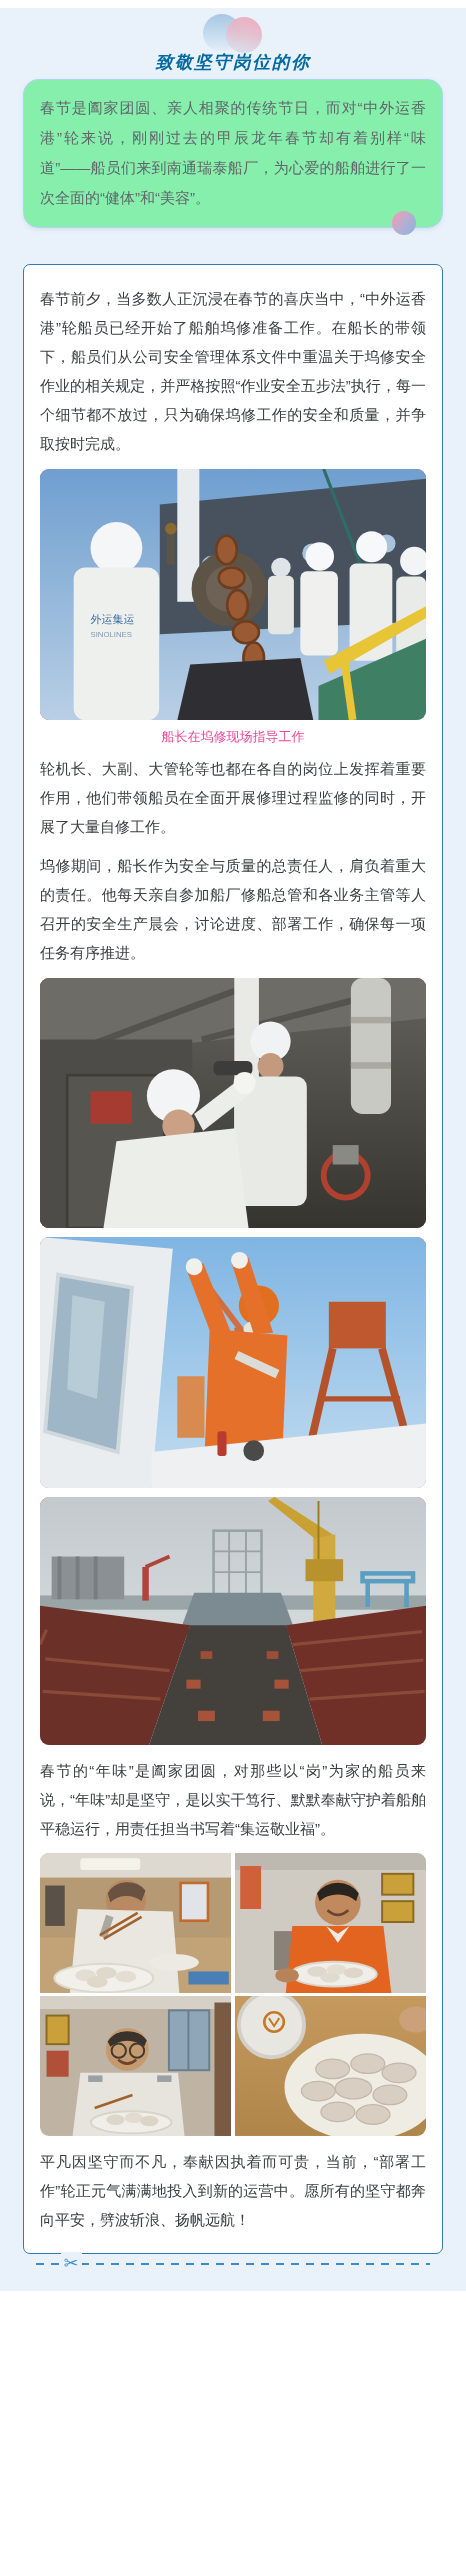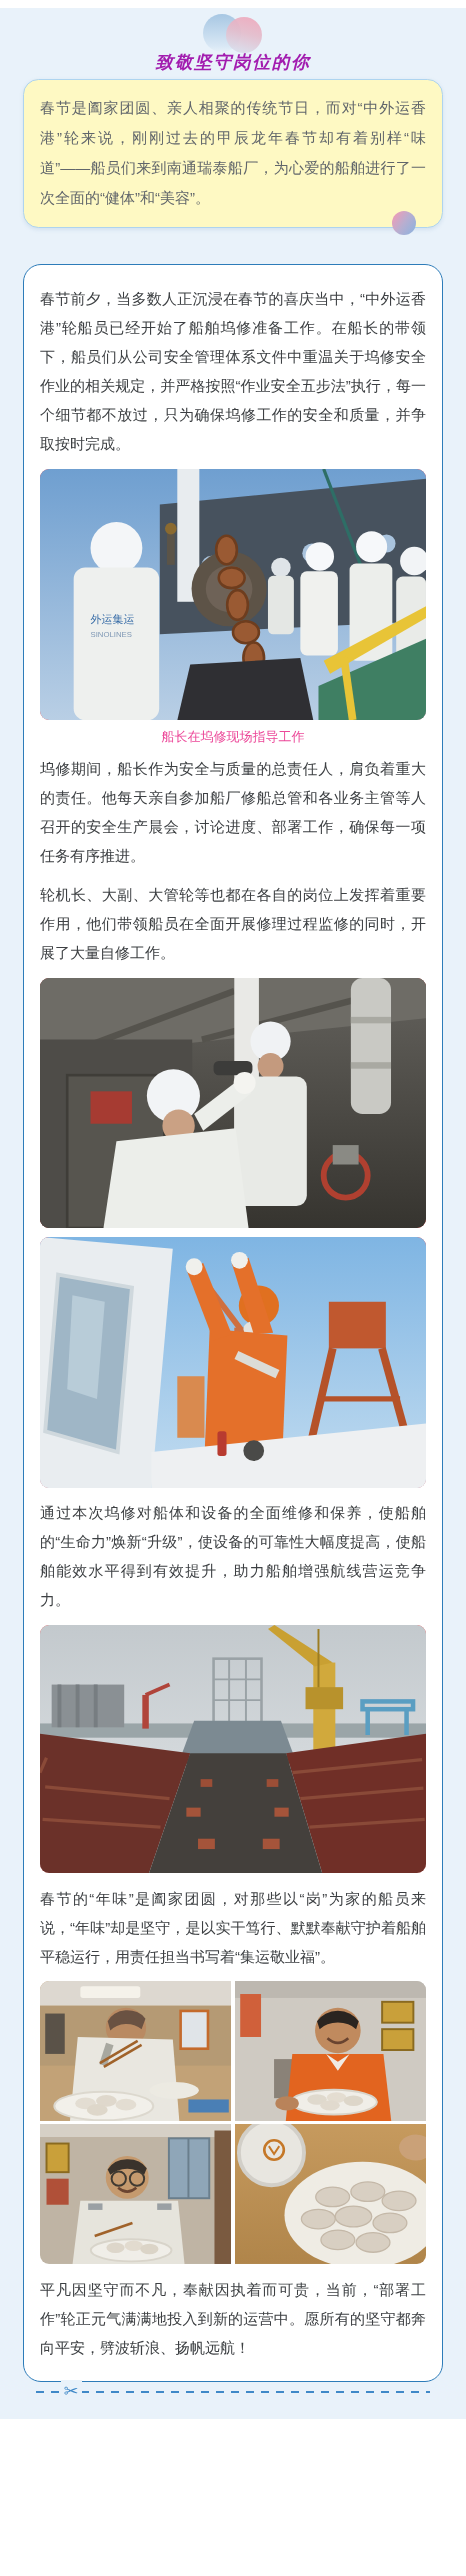--- a/index.html
+++ b/index.html
@@ -24,47 +24,47 @@
   }
   .decor-circle.pink{
     left:226px;top:9.7px;width:36px;height:36px;
     background:linear-gradient(195deg,#efa6ba 0%,#e4bccb 45%,#d7e4f2 100%);
     opacity:.92;
   }
   .hero-title{
     position:absolute;left:0;right:0;bottom:1.3px;
     text-align:center;
     font-size:17.5px;font-weight:bold;font-style:italic;
-    color:#a21caf;letter-spacing:1.9px;
+    color:#0369a1;letter-spacing:1.9px;
   }
   
   .intro-card{
     position:relative;
     margin:3.9px 23px 0;
-    background:#fef9c3;
+    background:#86efac;
     border:0.6px solid #aed4ef;
     border-radius:15.5px;
     padding:13.6px 16px;
     box-shadow:0 1.3px 3.9px rgba(120,160,200,.18);
   }
   .intro-card p{
     margin:0;font-size:15px;line-height:30px;color:#61666b;
     text-align:justify;
   }
   .intro-dot{
     position:absolute;right:26px;bottom:-7.8px;
     width:24px;height:24px;border-radius:50%;
     background:linear-gradient(125deg,#ec9db8 10%,#b8aed0 50%,#8db2de 95%);
   }
   
   .main-card{
     margin:36px 23px 0;
     background:#ffffff;
     border:1.9px solid #2d7cb9;
-    border-radius:18px;
+    border-radius:7px;
     padding:19.4px 16px 9px;
   }
   .main-card p.para{
     margin:0 0 10.4px;
     font-size:15px;line-height:29px;color:#3d4043;
     text-align:justify;
   }
   figure.photo{
     margin:9px 0 0;
     border-radius:9px;overflow:hidden;line-height:0;
@@ -163,22 +163,22 @@
         <rect x="550" y="166" width="46" height="150" rx="10" fill="#e9ebe8"></rect>
 
         <polygon points="430,335 596,262 596,388 430,388" fill="#3f7f63"></polygon>
         <polygon points="438,296 596,212 596,230 448,316" fill="#e8c437"></polygon>
         <rect x="470" y="290" width="12" height="98" fill="#e8c437" transform="rotate(-8 476 339)"></rect>
         <polygon points="232,302 402,292 422,388 212,388" fill="#2f2f33"></polygon>
       </svg>
     </figure>
     <div class="caption">船长在坞修现场指导工作</div>
 
+    <p class="para">轮机长、大副、大管轮等也都在各自的岗位上发挥着重要作用，他们带领船员在全面开展修理过程监修的同时，开展了大量自修工作。</p>
     <p class="para">坞修期间，船长作为安全与质量的总责任人，肩负着重大的责任。他每天亲自参加船厂修船总管和各业务主管等人召开的安全生产晨会，讨论进度、部署工作，确保每一项任务有序推进。</p>
-    <p class="para">轮机长、大副、大管轮等也都在各自的岗位上发挥着重要作用，他们带领船员在全面开展修理过程监修的同时，开展了大量自修工作。</p>
 
     <figure class="photo">
       <svg viewBox="0 0 596 386" xmlns="http://www.w3.org/2000/svg">
         <defs>
           <linearGradient id="er" x1="0" y1="0" x2="0" y2="1">
             <stop offset="0" stop-color="#64625d"></stop>
               <stop offset="1" stop-color="#36342f"></stop>
           </linearGradient>
         </defs>
         <rect width="596" height="386" fill="url(#er)"></rect>
@@ -241,21 +241,20 @@
         <circle cx="238" cy="46" r="13" fill="#f0f0ec"></circle>
         <circle cx="308" cy="36" r="13" fill="#f0f0ec"></circle>
         <rect x="300" y="190" width="70" height="14" fill="#dcdcd6" transform="rotate(25 335 197)"></rect>
 
         <polygon points="172,332 596,288 596,388 172,388" fill="#eef0f2"></polygon>
         <rect x="274" y="300" width="14" height="38" rx="4" fill="#b83b30"></rect>
         <circle cx="330" cy="330" r="16" fill="#4a4a48"></circle>
       </svg>
     </figure>
 
-    <p class="para">通过本次坞修对船体和设备的全面维修和保养，使船舶的“生命力”焕新“升级”，使设备的可靠性大幅度提高，使船舶能效水平得到有效提升，助力船舶增强航线营运竞争力。</p>
 
     <figure class="photo">
       <svg viewBox="0 0 596 384" xmlns="http://www.w3.org/2000/svg">
         <defs>
           <linearGradient id="sky4" x1="0" y1="0" x2="0" y2="1">
             <stop offset="0" stop-color="#c3c9cd"></stop>
               <stop offset="1" stop-color="#e2e6e8"></stop>
           </linearGradient>
         </defs>
         <rect width="596" height="384" fill="url(#sky4)"></rect>

